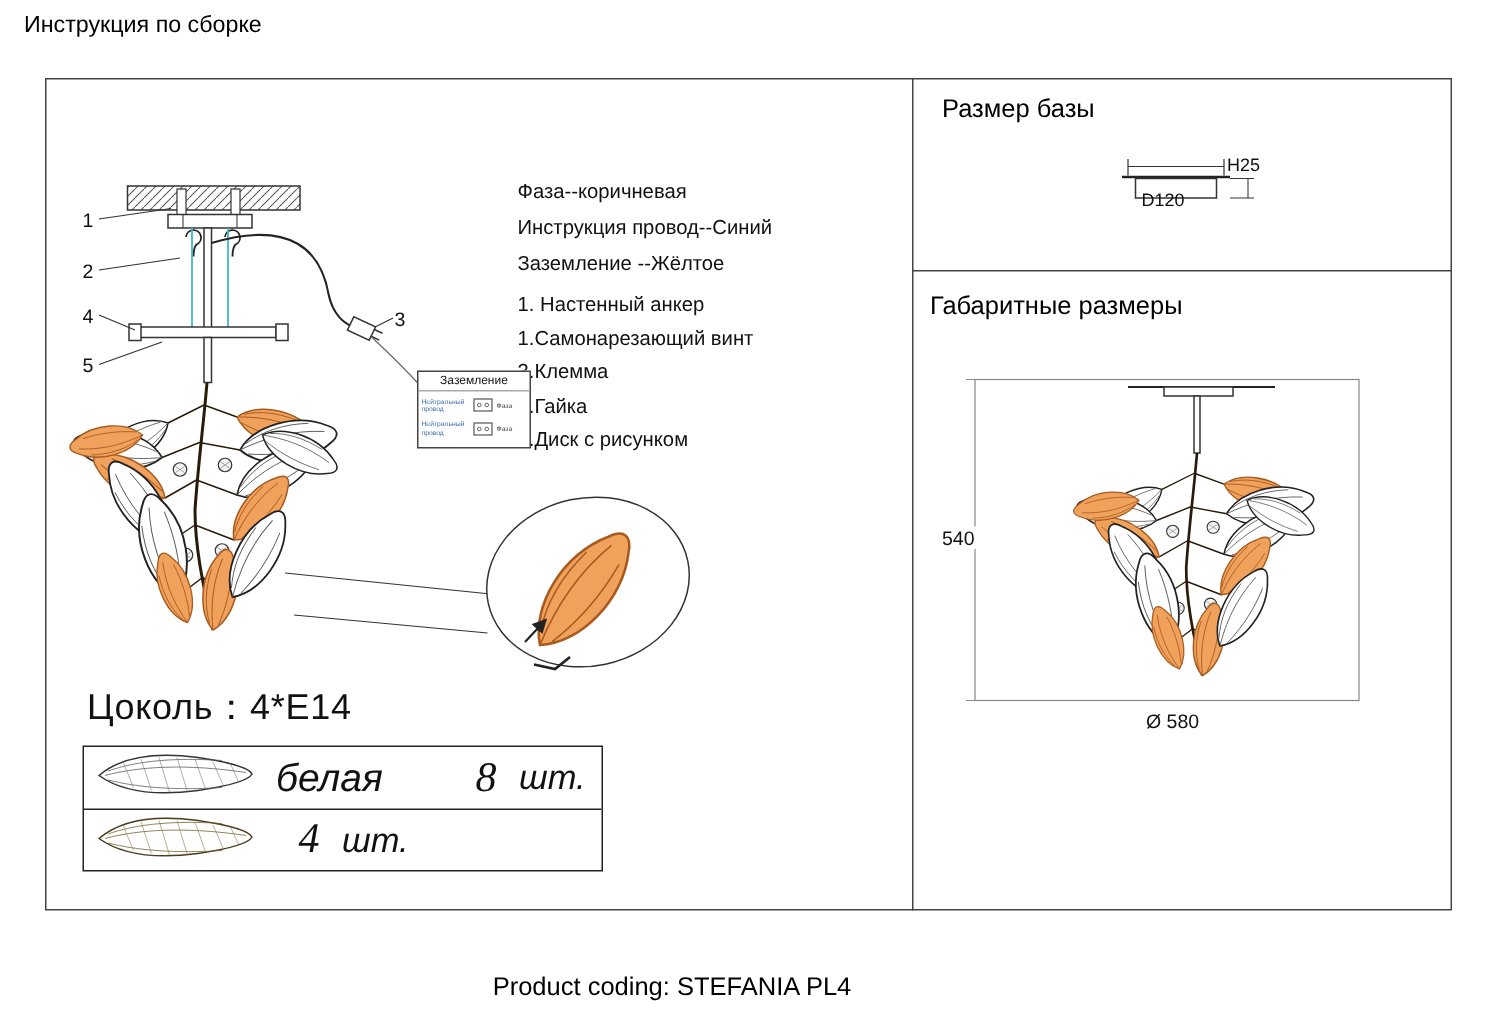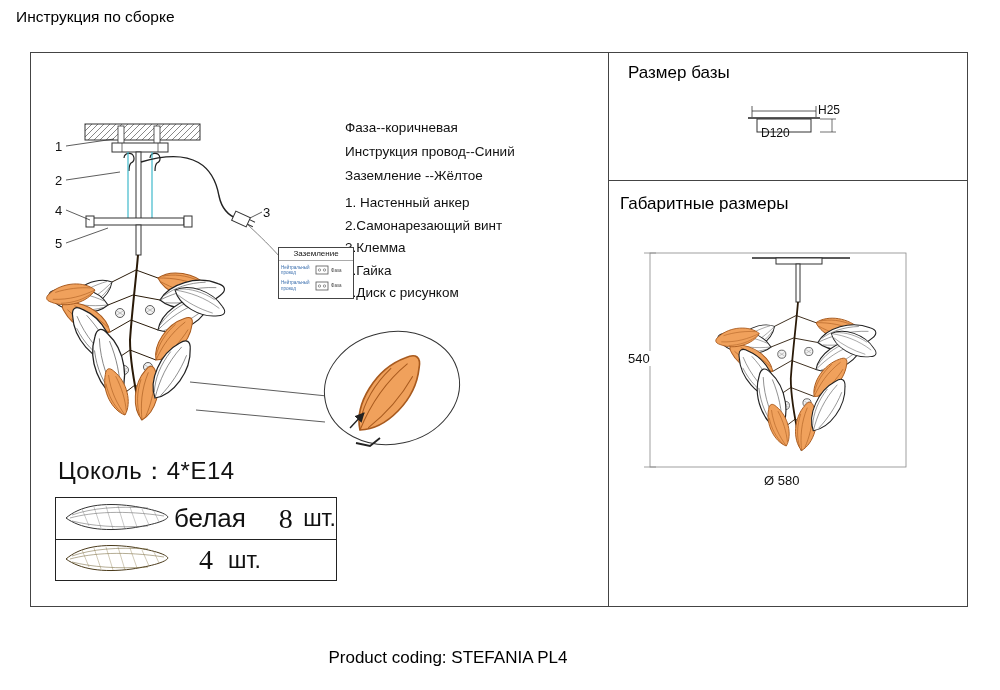--- a/index.html
+++ b/index.html
@@ -7,21 +7,21 @@
   body { font-family:"Liberation Sans", sans-serif; color:#111; position:relative; overflow:hidden; }
   .abs { position:absolute; }
   .page-title { font-size:15.5px; color:#000; }
   .section-title { font-size:17px; color:#000; }
   .legend-line { font-size:13.5px; line-height:24px; white-space:nowrap; }
   .part-line { font-size:13.5px; line-height:22.5px; white-space:nowrap; }
   .callout-num { font-size:13px; }
   .dim-label { font-size:12px; white-space:nowrap; }
   .dim-label-lg { font-size:13px; background:#fff; padding:0 2px; white-space:nowrap; }
   .socket-line { font-size:24px; white-space:nowrap; letter-spacing:0.5px; }
-  .shade-table { width:282px; border:1.5px solid #222; background:#fff; }
+  .shade-table { width:347px; border:1.5px solid #222; background:#fff;font-style:italic; }
   .shade-row { display:flex; align-items:center; height:41px; }
   .shade-row + .shade-row { border-top:1.5px solid #222; }
   .shade-icon-cell { width:128px; padding-left:6px; }
   .shade-color { width:118px; font-size:26px; }
   .shade-count { width:44px; font-size:28px; font-family:"Liberation Serif", serif; text-align:center; }
   .shade-unit { font-size:23px; }
   .footer { width:896px; text-align:center; font-size:17px; color:#000; }
   .ground-box { width:76px; height:52px; border:1px solid #444; background:#fff; }
   .ground-title { font-size:8px; text-align:center; border-bottom:1px solid #aaa; padding:1px 0 2px; }
   .ground-row { display:flex; align-items:center; gap:2px; padding:0 2px; }
@@ -143,21 +143,21 @@
 <span class="abs callout-num" style="left:263px;top:205px;">3</span>
 
 <div class="abs" style="left:345px;top:116px;">
   <div class="legend-line">Фаза--коричневая</div>
   <div class="legend-line">Инструкция провод--Синий</div>
   <div class="legend-line">Заземление --Жёлтое</div>
 </div>
 
 <div class="abs" style="left:345px;top:192px;">
   <div class="part-line">1. Настенный анкер</div>
-  <div class="part-line">2.Самонарезающий винт</div>
+  <div class="part-line">1.Самонарезающий винт</div>
   <div class="part-line">3.Клемма</div>
   <div class="part-line">4.Гайка</div>
   <div class="part-line">5.Диск с рисунком</div>
 </div>
 
 <div class="abs ground-box" style="left:278px;top:247px;">
   <div class="ground-title">Заземление</div>
   <div style="display:flex;flex-direction:column;gap:5px;padding-top:4px;">
     <div class="ground-row">
       <span class="ground-txt-l">Нейтральный провод</span>

